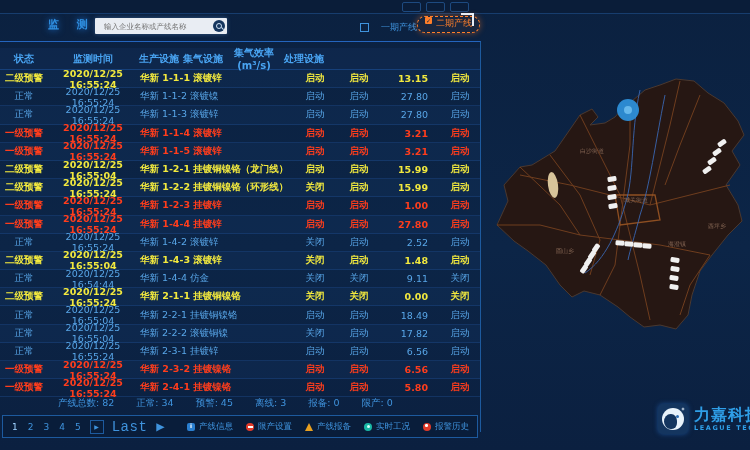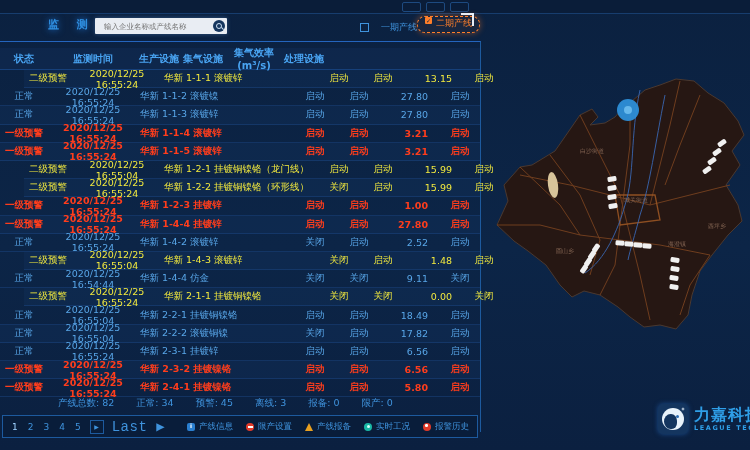--- a/index.html
+++ b/index.html
@@ -32,21 +32,21 @@
 
   
   .panel{position:absolute;left:0;top:41px;width:481px;height:391px;box-sizing:border-box;
     border-top:1px solid #2465bd;border-right:1px solid #1d5a9e;}
   .thead{display:flex;align-items:center;height:21px;color:#49a4f2;font-size:10px;font-weight:bold;
     border-bottom:1px solid #16407a;background:rgba(20,50,95,.35);margin-top:6px;}
   .row{display:flex;align-items:center;height:18.2px;box-sizing:border-box;font-size:9.5px;
     border-bottom:1px solid rgba(28,74,138,.45);cursor:pointer;}
   .row:nth-child(odd){background:rgba(22,54,100,.28);}
   .row.normal{color:#58a6e8;}
-  .row.warn2{color:#f2e93e;font-weight:normal;margin-left:24px;}
+  .row.warn2{color:#f2e93e;font-weight:bold;}
   .row.warn1{color:#ff3d1c;font-weight:bold;}
   .c0{width:48px;text-align:center;flex:none;}
   .c1{width:90px;text-align:center;flex:none;}
   .c2{width:154px;text-align:left;padding-left:2px;flex:none;overflow:hidden;white-space:nowrap;}
   .c3{width:42px;text-align:center;flex:none;}
   .c4{width:46px;text-align:center;flex:none;}
   .c5{width:56px;text-align:right;padding-right:10px;box-sizing:border-box;flex:none;}
   .c6{width:44px;text-align:center;flex:none;}
   .thead .c2{text-align:center;padding-left:0;}
   .thead .c5{text-align:center;padding-right:0;}

